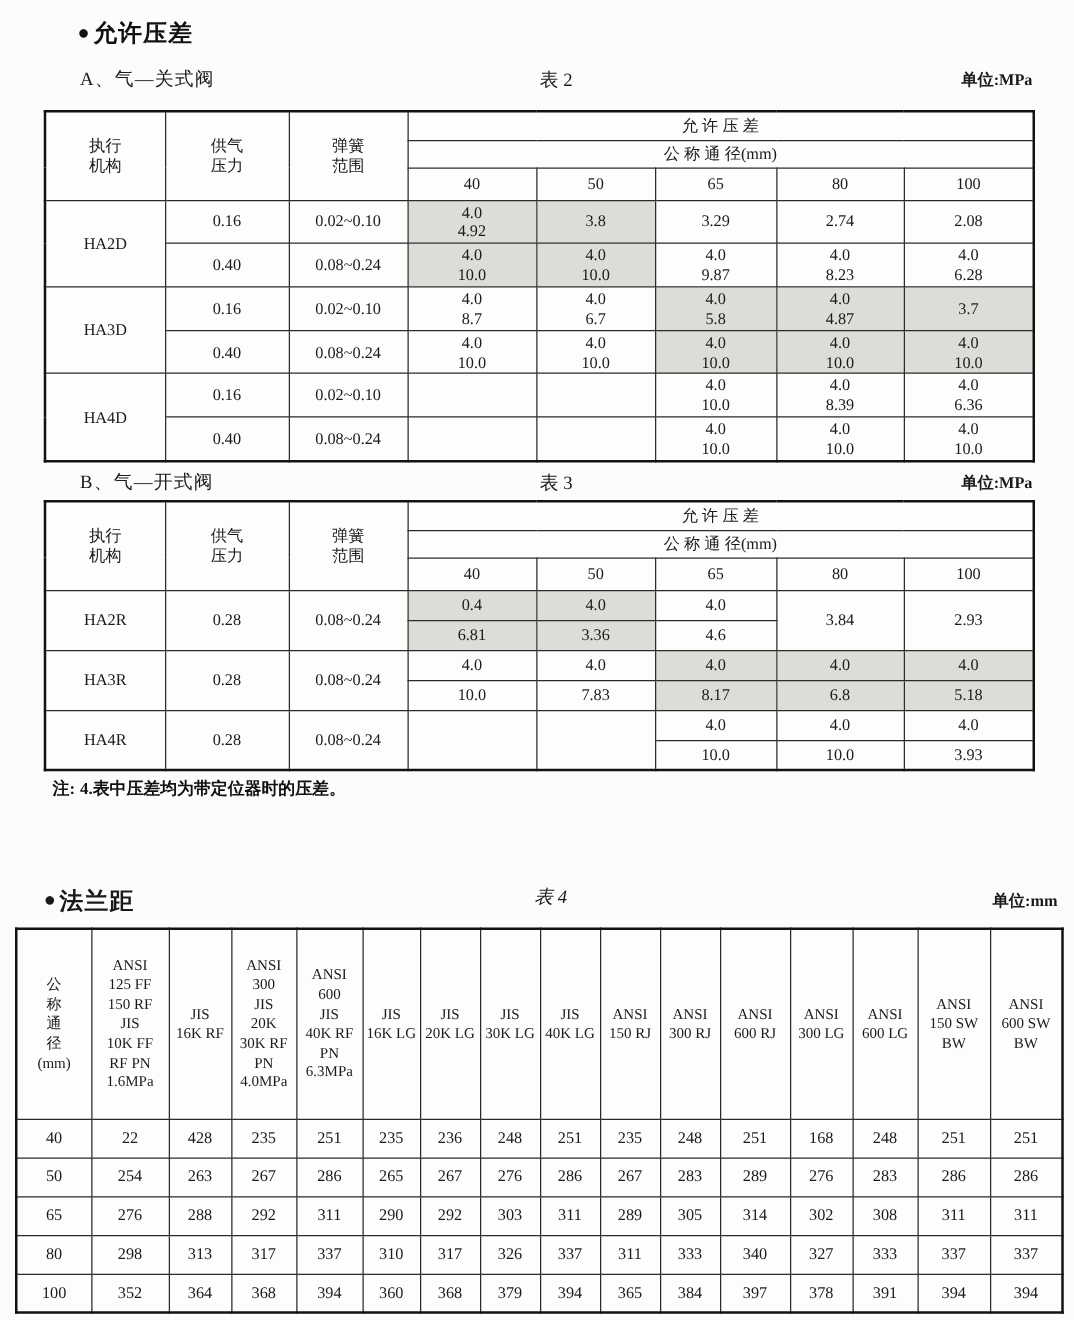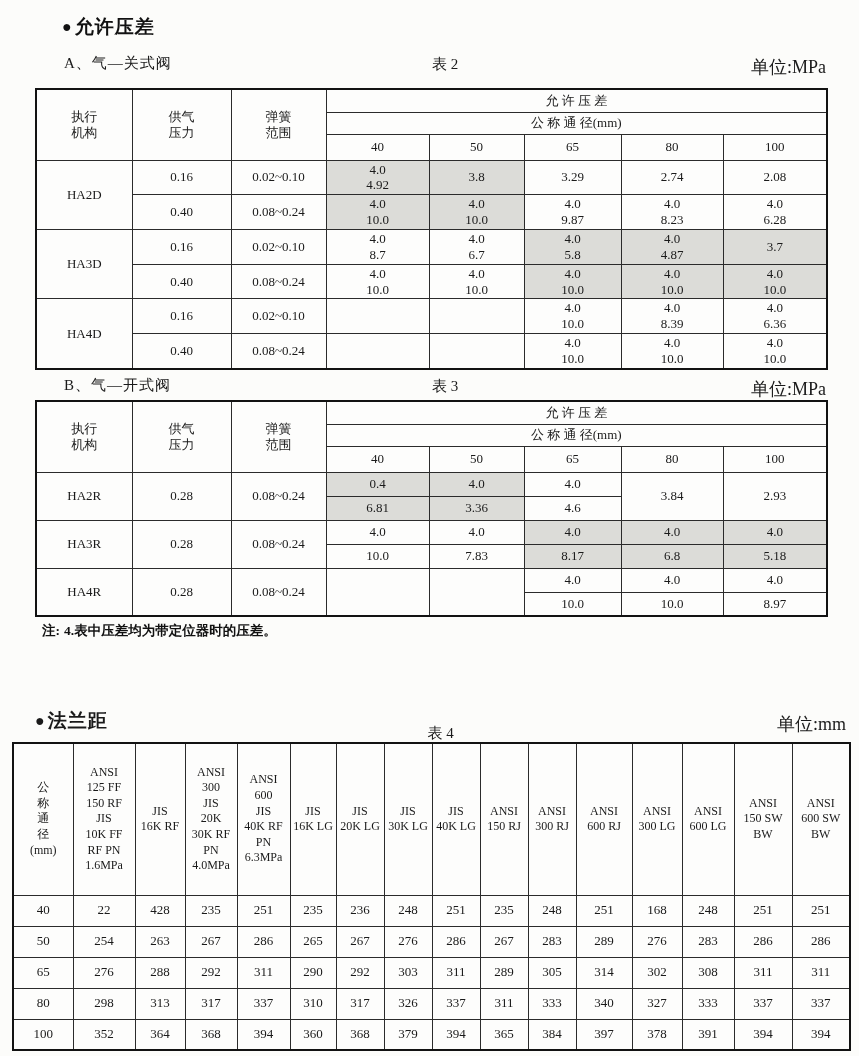--- a/index.html
+++ b/index.html
@@ -19,22 +19,22 @@
   #h2-row{left:35px;right:13px;top:708px;position:absolute;height:28px;}
   #h2-row .heading-inline{display:flex;align-items:center;font-weight:bold;font-size:19px;letter-spacing:1px;}
   #h2-row .heading-inline .bullet{font-size:16px;margin-right:2px;line-height:1;}
 
   
   .caprow{position:absolute;height:24px;}
   #rowA{left:64px;right:33px;top:54px;}
   #rowB{left:64px;right:33px;top:376px;}
   .seclabel{position:absolute;left:0;top:0;font-size:15px;letter-spacing:1px;}
   .tcap{position:absolute;left:50%;transform:translateX(-50%);top:1px;font-size:15px;}
-  .tunit{position:absolute;right:0;top:1px;font-size:18px;font-weight:400;}
-  #h2-row .tcap{top:16px;}
+  .tunit{position:absolute;right:0;top:1px;font-size:13px;font-weight:700;}
+  #h2-row .tcap{top:0;font-style:italic;}
   #h2-row .tunit{top:4px;}
 
   
   table{border-collapse:collapse;table-layout:fixed;background:#fdfdfc;}
   td{
     border:1px solid #2b2b2b;
     text-align:center;vertical-align:middle;
     font-size:13px;line-height:1.22;
     padding:1px 2px;
     overflow:hidden;
@@ -240,21 +240,21 @@
           <td rowspan="2">0.08~0.24</td>
           <td rowspan="2"></td>
           <td rowspan="2"></td>
           <td>4.0</td>
           <td>4.0</td>
           <td>4.0</td>
         </tr>
         <tr>
           <td>10.0</td>
           <td>10.0</td>
-          <td>8.97</td>
+          <td>3.93</td>
         </tr>
       </tbody>
   </table>
 
   <div id="notes">
     <span class="nlabel">注:</span>
     <div class="nlines">
       <div>4.表中压差均为带定位器时的压差。</div>
     </div>
   </div>

